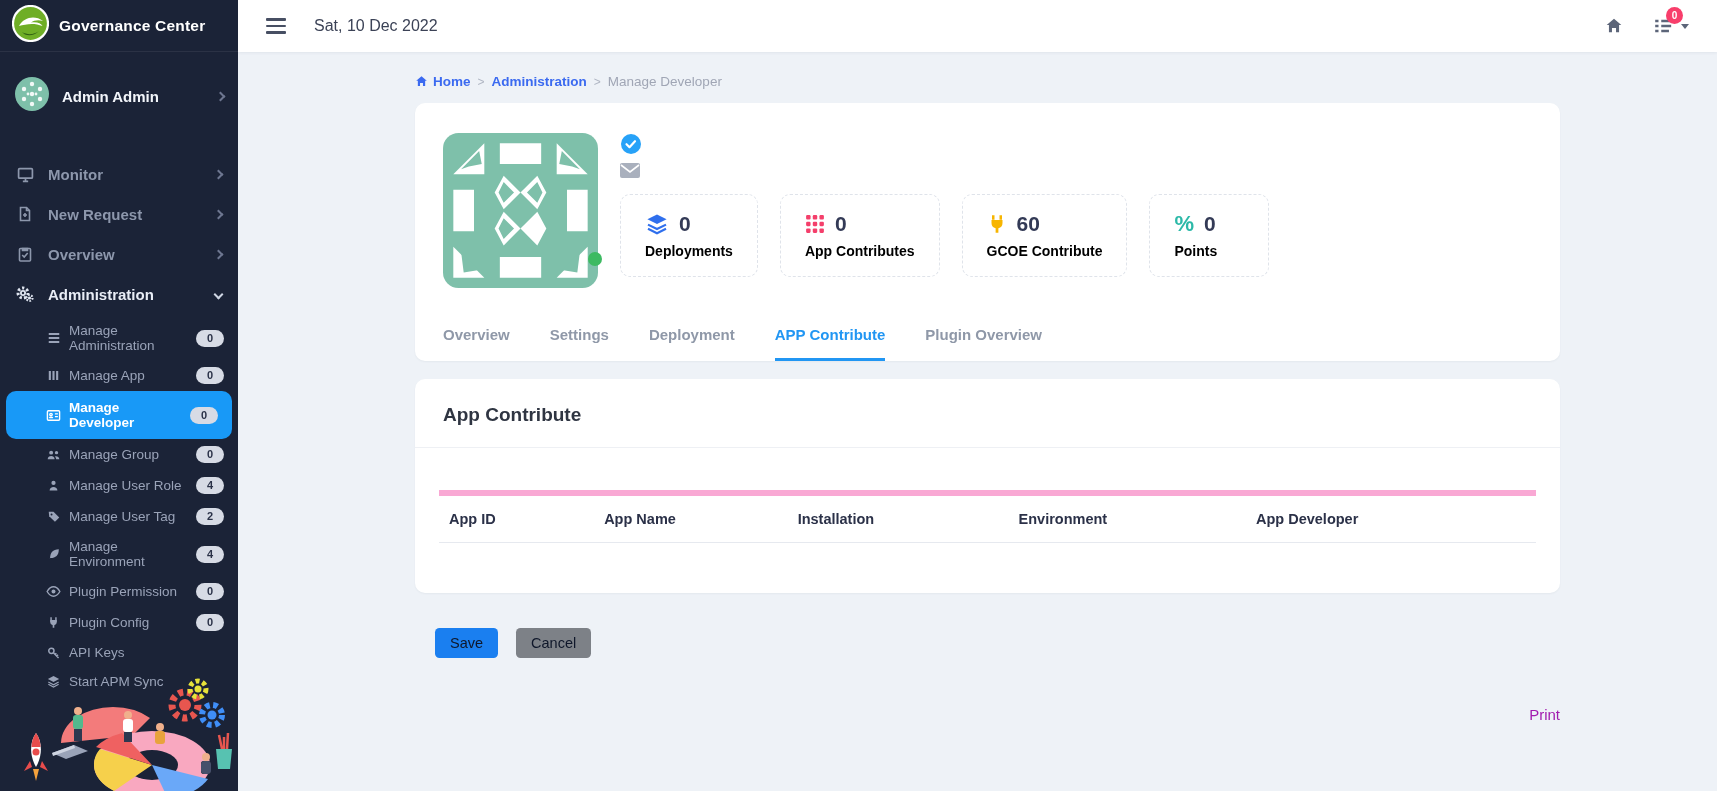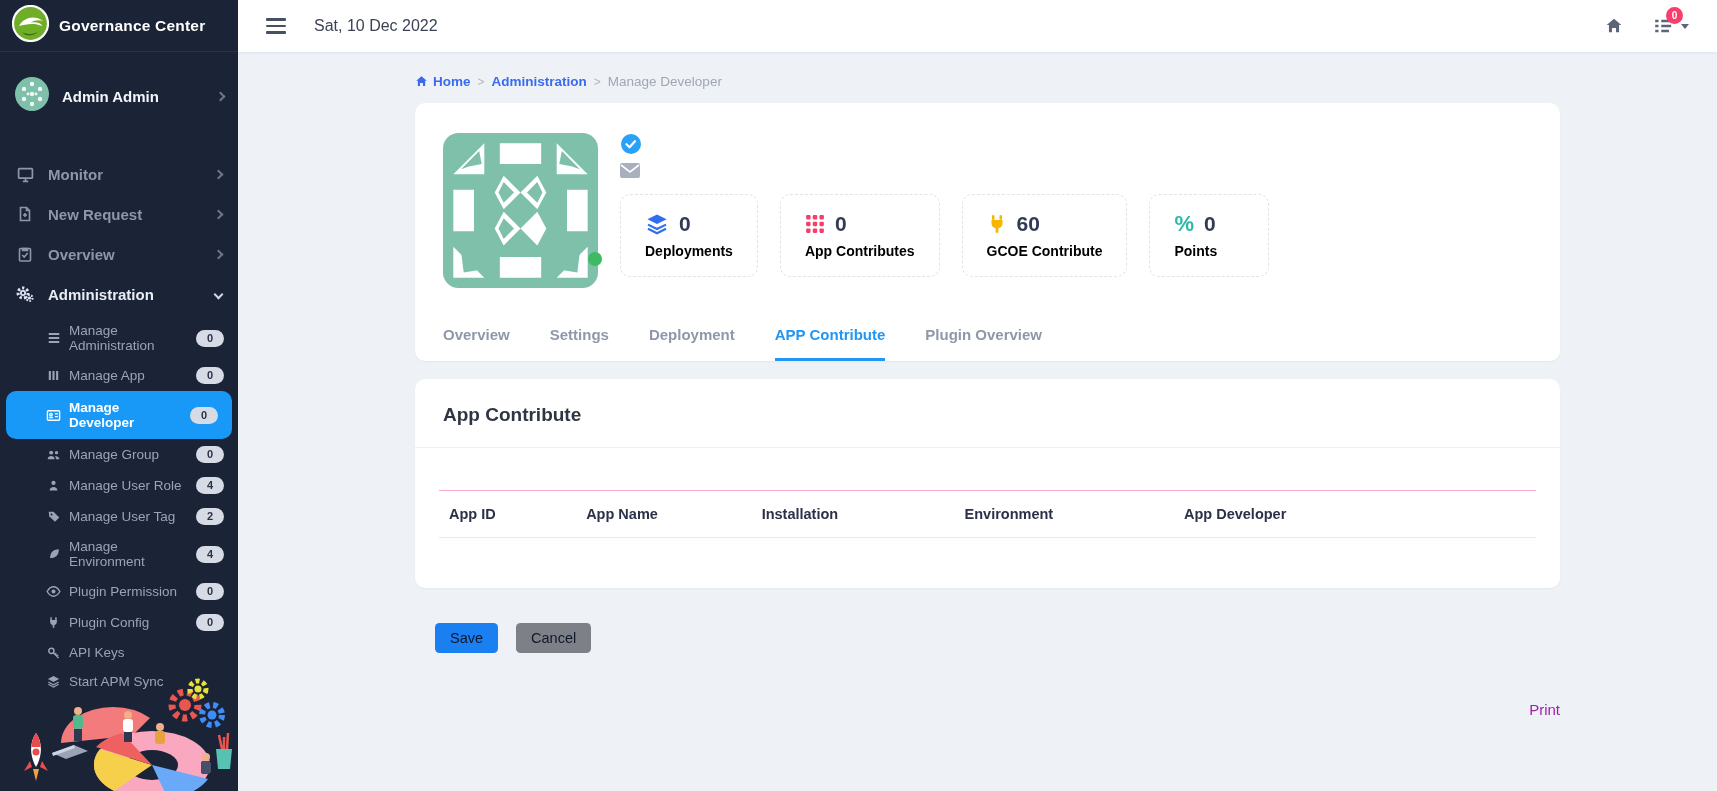--- a/index.html
+++ b/index.html
@@ -62,21 +62,21 @@
   .stat-label { font-size:14px; color:#000000; margin-top:7px; font-weight:600; }
   .pct { font-size:22px; font-weight:800; color:#2cb9a8; line-height:20px; }
 
   .tabs { display:flex; gap:40px; margin-top:38px; }
   .tab { font-size:15px; font-weight:600; color:#8f98a8; padding-bottom:15px; cursor:pointer; border-bottom:3px solid transparent; }
   .tab.active { color:#2196f3; border-bottom-color:#2196f3; }
 
   .card2 { margin-top:18px; padding-bottom:48px; }
   .sec-title { font-size:19px; font-weight:700; color:#2f3542; padding:25px 28px 21px; border-bottom:1px solid #eef0f4; }
   .table-wrap { margin:42px 24px 0; }
-  .thead { display:grid; grid-template-columns:12.5% 16% 18.5% 20% 33%; border-top:1px solid #f9a8d4; border-bottom:1px solid #e6e9ef; }
+  .thead { display:grid; grid-template-columns:12.5% 16% 18.5% 20% 33%; border-top:6px solid #f9a8d4; border-bottom:1px solid #e6e9ef;gap:18px; }
   .th { font-size:14.5px; font-weight:700; color:#2b3148; padding:15px 10px; }
   .tbody-empty { height:2px; }
 
   .btn-row { display:flex; gap:18px; margin:35px 0 0 20px; }
   .btn { border:none; border-radius:4.5px; color:#0f172a; font-size:14.5px; font-family:"Liberation Sans",sans-serif; padding:7px 15px; cursor:pointer; }
   .btn-save { background:#1a7ff0; }
   .btn-cancel { background:#7d8187; }
 
   .print-row { text-align:right; margin-top:48px; }
   .print-link { color:#a21caf; font-size:15px; cursor:pointer; }

